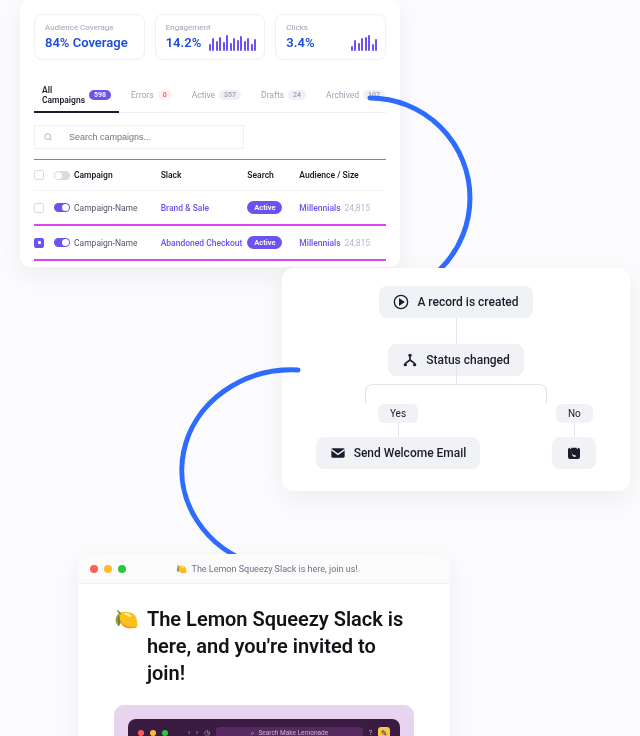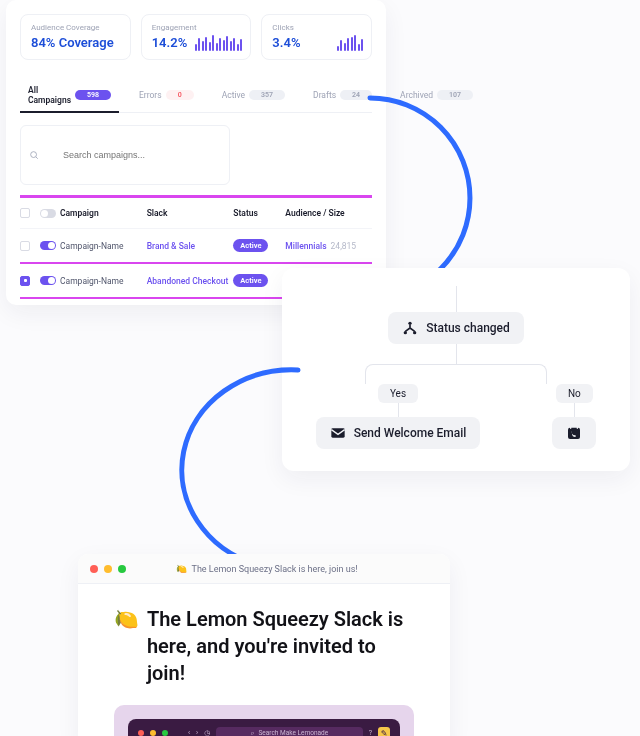--- a/index.html
+++ b/index.html
@@ -9,21 +9,21 @@
     width: 640px;
     height: 736px;
     position: relative;
     overflow: hidden;
   }
 
   
   .card1 {
     position: absolute;
     top: 0;
-    left: 6px;
+    left: 20px;
     width: 380px;
     background: #fff;
     border-radius: 10px;
     box-shadow: 0 8px 24px rgba(30,30,60,0.06);
     padding: 14px 14px 6px;
     font-size: 10px;
     color: #333;
   }
   .stats-row { display: flex; gap: 10px; }
   .stat {
@@ -54,74 +54,74 @@
     background: #6c52ef;
     display: block;
     border-radius: 1px;
   }
 
   .tabs {
     display: flex;
     margin-top: 18px;
     border-bottom: 1px solid #eef0f5;
     font-size: 8.5px;
-    gap: 12px;
+    gap: 4px;
   }
   .tab {
     padding: 6px 8px;
     color: #9ea3b5;
     display: flex;
     align-items: center;
     gap: 4px;
     cursor: pointer;
     border-bottom: 2px solid transparent;
     position: relative;
     top: 1px;
   }
   .tab.active { color: #1b1d2c; font-weight: 600; border-bottom-color: #1b1d2c; }
   .pill {
-    padding: 1px 12px;
+    padding: 1px 5px;
     border-radius: 8px;
     font-size: 7px;
     font-weight: 600;
   }
   .pill-purple { background: #6c52ef; color: #fff; }
   .pill-red { background: #f7586215; color: #f75862; }
   .pill-grey { background: #eef0f5; color: #9ea3b5; }
 
   .search-row { margin-top: 12px; }
   .search-box {
     width: 210px;
     border: 1px solid #eef0f5;
-    border-radius: 6px;
-    padding: 24px 8px;
+    border-radius: 0;
+    padding: 6px 8px;
     display: flex;
     align-items: center;
-    gap: 24px;
+    gap: 16px;
   }
   .search-box input {
     border: none;
     outline: none;
     font-size: 9px;
     color: #9ea3b5;
     flex: 1;
     background: transparent;
   }
   .search-icon { width: 10px; height: 10px; flex: none; }
   .search-icon svg { width: 100%; height: 100%; display:block; }
 
   .thead, .trow {
     display: grid;
     grid-template-columns: 20px 20px 1fr 1fr 0.6fr 1fr;
     align-items: center;
     gap: 0;
     padding: 10px 0;
     font-size: 8.5px;
   }
-  .thead { color: #1b1d2c; font-weight: 600; margin-top: 10px; border-top: 3px solid #d946ef; border-bottom: 1px solid #f3f4f8; }
+  .thead { color: #1b1d2c; font-weight: 600; margin-top: 10px; border-top: 1px solid #d946ef; border-bottom: 1px solid #f3f4f8; }
   .trow { border-bottom: 2px solid #d946ef; color: #51566c; }
   .toggle {
     width: 16px; height: 9px; border-radius: 5px;
     position: relative;
   }
   .toggle::after {
     content:"";
     position:absolute; top:1px;
     width:7px; height:7px; border-radius:50%; background:#fff;
   }
@@ -189,21 +189,21 @@
     background:#f1f2f5; border-radius:6px; padding:4px 12px; font-size:10px; color:#1b1d2c;
   }
   .wf-branch-connector {
     position:absolute; top:-20px; left:0; right:0; height:20px;
     border-top:1px solid #e3e5ec; border-left:1px solid #e3e5ec; border-right:1px solid #e3e5ec;
     border-radius:8px 8px 0 0;
     width: 182px;
     margin: 0 auto;
   }
   .wf-branch-center { position:absolute; top:-40px; left:50%; width:1px; height:20px; background:#e3e5ec; }
-  .branch-area { position:relative; display:flex; flex-direction:column; align-items:center; margin-top:40px; }
+  .branch-area { position:relative; display:flex; flex-direction:column; align-items:center; margin-top:28px; }
   .branch-group { display:flex; gap:72px; }
   .branch-col { display:flex; flex-direction:column; align-items:center; gap:0; }
   .branch-col .vline { width:1px; height:14px; background:#e3e5ec; }
 
   
   .arc2 {
     position:absolute;
     top: 360px;
     left: 168px;
     width: 180px;
@@ -346,21 +346,21 @@
       </span>
       <input type="text" placeholder="Search campaigns..." style="">
     </div>
   </div>
 
   <div class="thead">
     <div class="chk"></div>
     <div class="toggle off"></div>
     <span>Campaign</span>
     <span>Slack</span>
-    <span>Status</span>
+    <span>Search</span>
     <span>Audience / Size</span>
   </div>
 
   <div class="trow">
     <div class="chk"></div>
     <div class="toggle on"></div>
     <span>Campaign-Name</span>
     <span class="type-link">Brand &amp; Sale</span>
     <span><span class="status-pill">Active</span></span>
     <span class="audience">
@@ -380,20 +380,29 @@
       <span class="size">24,815</span>
     </span>
   </div>
 </div>
 
 <svg class="arc1" viewBox="0 0 220 220">
   <path d="M 110 10 A 100 100 0 0 1 110 210" fill="none" stroke="#2e6bff" stroke-width="5" stroke-linecap="round"></path>
 </svg>
 
 <div class="card2">
+  <div class="wf-node">
+    <span class="ico">
+      <svg viewBox="0 0 24 24" fill="none" stroke="#1b1d2c" stroke-width="2">
+          <circle cx="12" cy="12" r="10"></circle>
+          <polygon points="10,8 16,12 10,16" fill="#1b1d2c"></polygon>
+        </svg>
+    </span>
+    <span>A record is created</span>
+  </div>
   <div class="wf-vline"></div>
   <div class="wf-node">
     <span class="ico">
       <svg viewBox="0 0 24 24" fill="#1b1d2c">
           <circle cx="12" cy="5" r="2.5"></circle>
           <circle cx="5" cy="19" r="2.5"></circle>
           <circle cx="19" cy="19" r="2.5"></circle>
           <path d="M12 7 L12 12 L5 17 M12 12 L19 17" stroke="#1b1d2c" stroke-width="2.5" fill="none"></path>
         </svg>
     </span>

